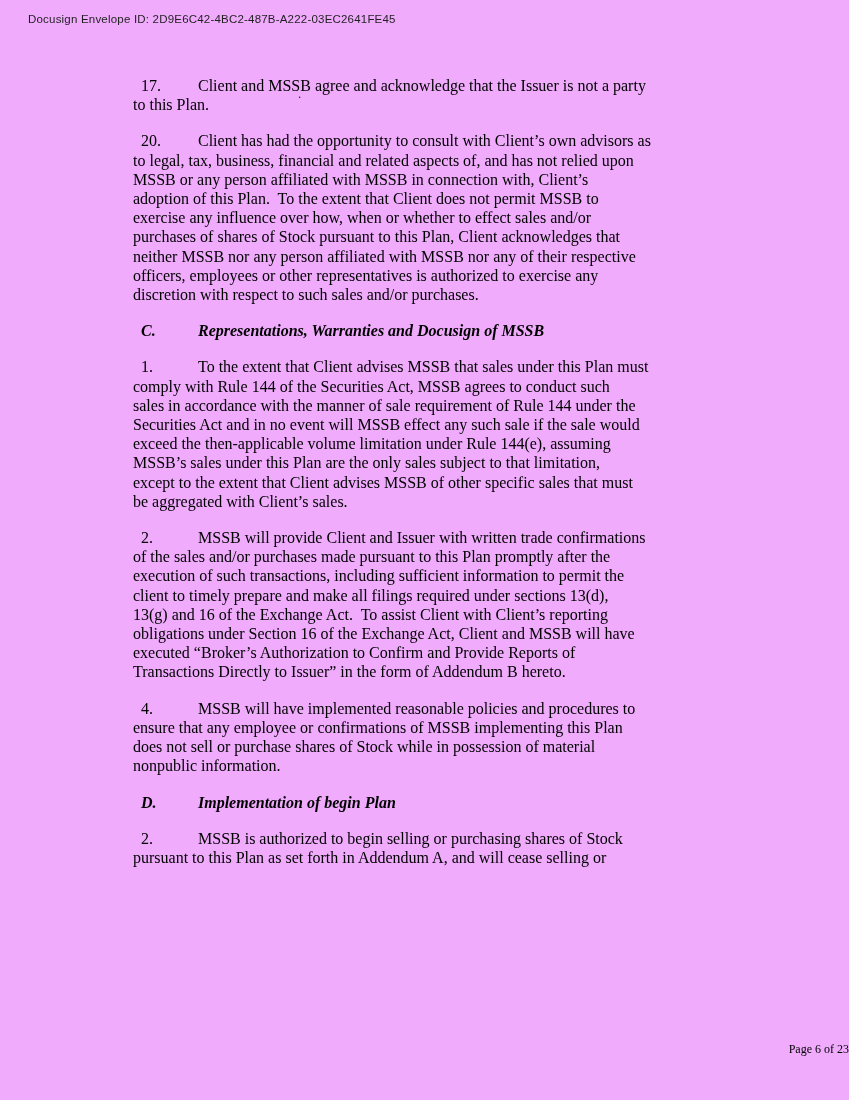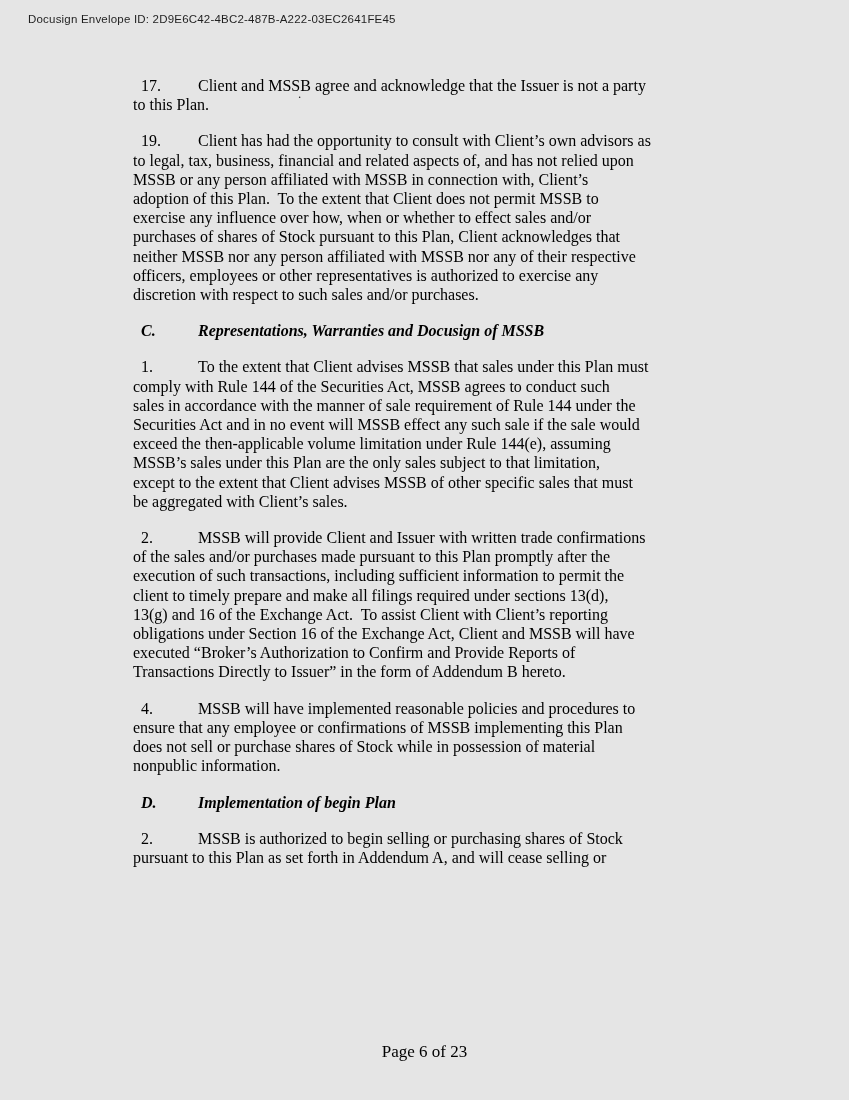--- a/index.html
+++ b/index.html
@@ -1,20 +1,20 @@
 <!DOCTYPE html>
 <html><head>
 <meta charset="utf-8">
 <style>
   html, body { margin: 0; padding: 0; background: #ffffff; }
   .page {
     position: relative;
     width: 849px;
     height: 1100px;
-    background: #e5e5e5;
+    background: #f0abfc;
     font-family: "Liberation Serif", serif;
     color: #000000;
     overflow: hidden;
   }
   .docusign-header {
     position: absolute;
     left: 28px;
     top: 13px;
     font-family: "Liberation Sans", sans-serif;
     font-size: 11.5px;
@@ -50,41 +50,41 @@
     left: 298px;
     top: 86px;
     font-size: 13px;
     color: #2a2a2a;
   }
   .footer {
     position: absolute;
     left: 0;
     top: 1042px;
     width: 100%;
-    text-align: center;
-    font-size: 17px;
+    text-align: right;
+    font-size: 12px;
     color: #000000;
   }
 </style>
 </head>
 <body>
 
 <div class="page">
 
   <div class="docusign-header">Docusign Envelope ID: 2D9E6C42-4BC2-487B-A222-03EC2641FE45</div>
 
   <div class="doc-body">
 
     <div class="block para">
       <span class="num">17.</span><span class="txt">Client and MSSB agree and acknowledge that the Issuer is not a party
 to this Plan.</span>
     </div>
 
     <div class="block para">
-      <span class="num">19.</span><span class="txt">Client has had the opportunity to consult with Client’s own advisors as
+      <span class="num">20.</span><span class="txt">Client has had the opportunity to consult with Client’s own advisors as
 to legal, tax, business, financial and related aspects of, and has not relied upon
 MSSB or any person affiliated with MSSB in connection with, Client’s
 adoption of this Plan.  To the extent that Client does not permit MSSB to
 exercise any influence over how, when or whether to effect sales and/or
 purchases of shares of Stock pursuant to this Plan, Client acknowledges that
 neither MSSB nor any person affiliated with MSSB nor any of their respective
 officers, employees or other representatives is authorized to exercise any
 discretion with respect to such sales and/or purchases.</span>
     </div>
 

